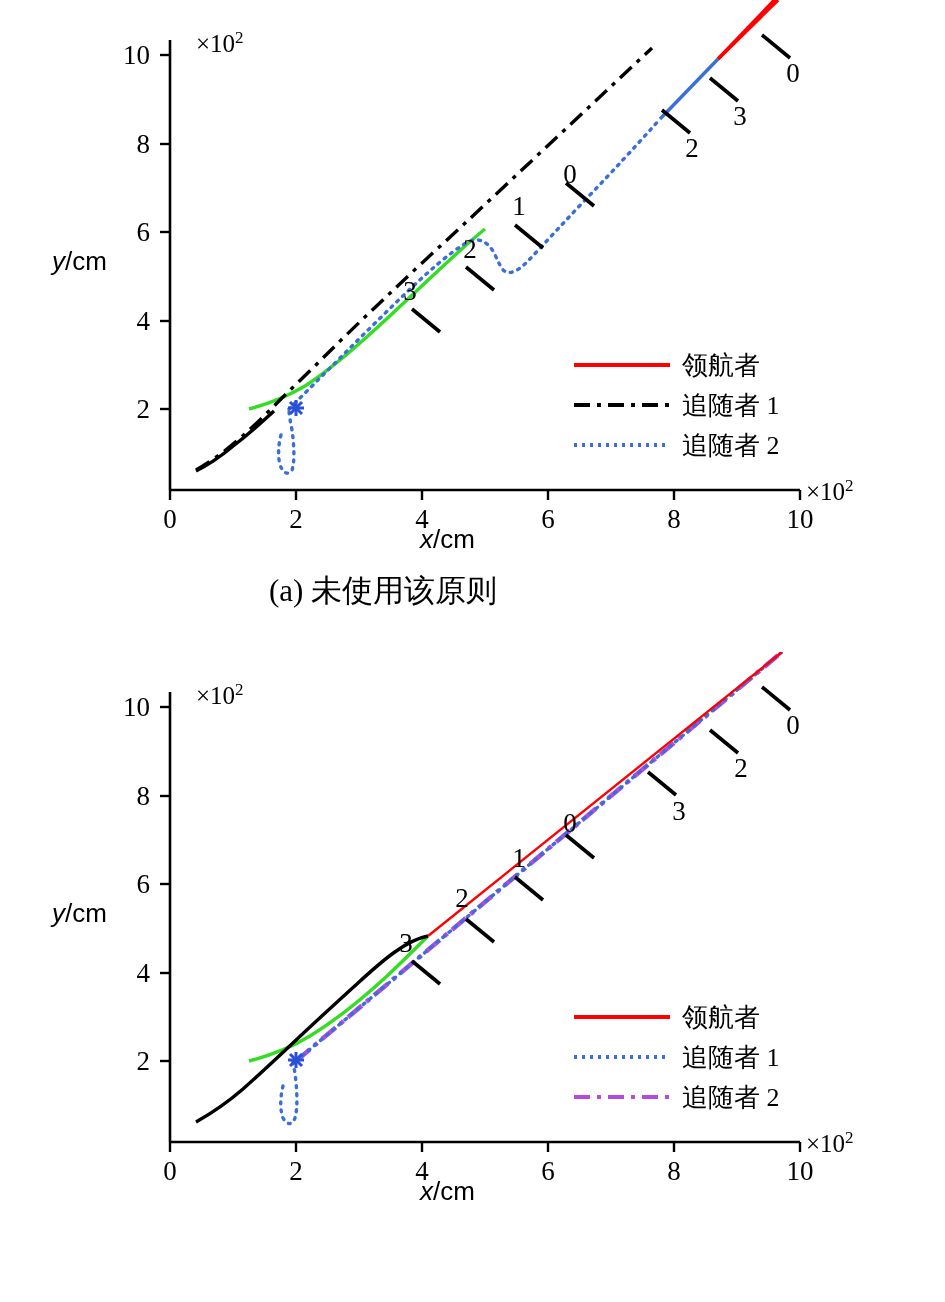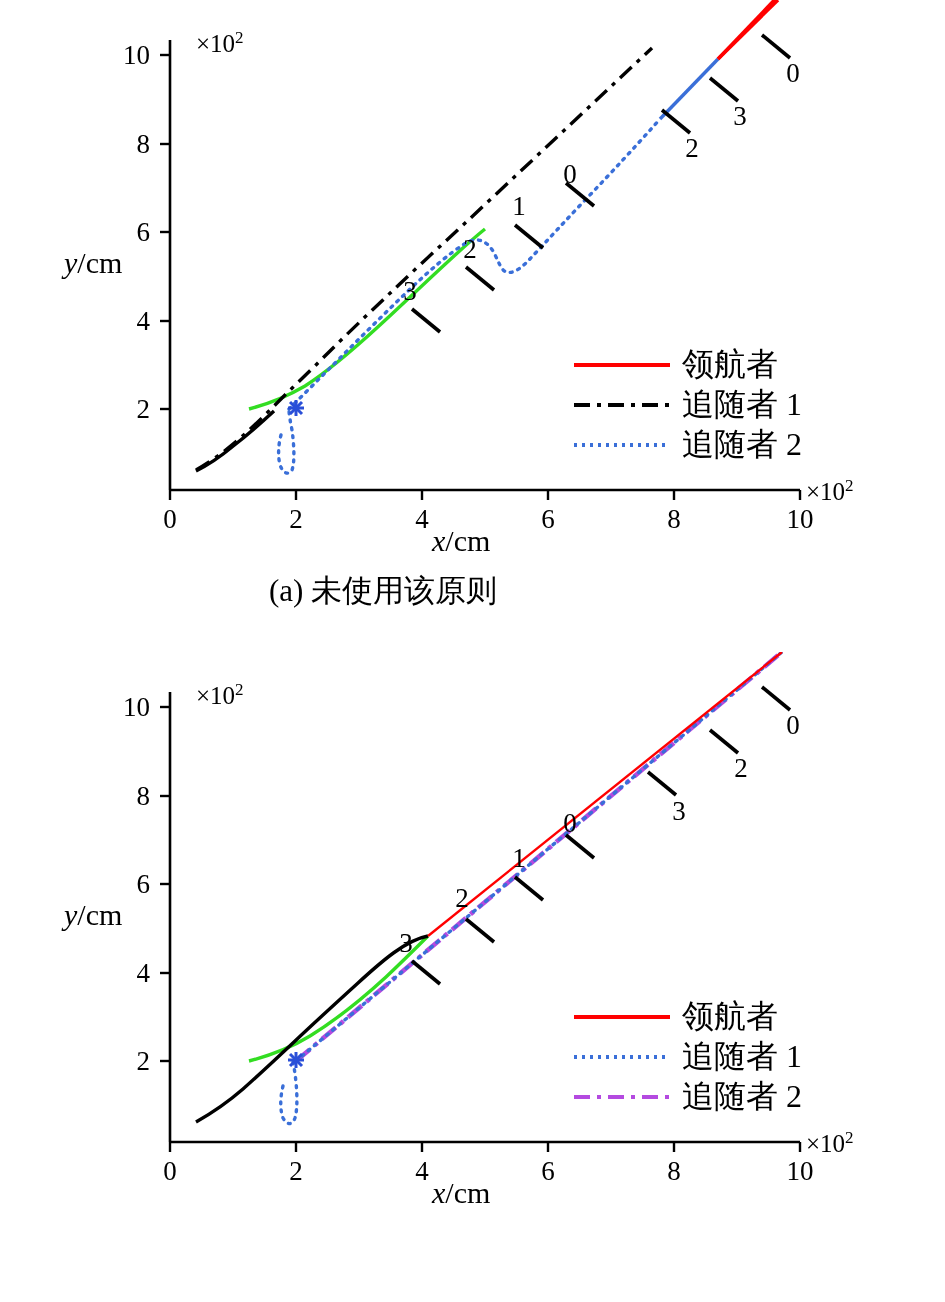--- a/index.html
+++ b/index.html
@@ -19,37 +19,36 @@
     width:766px;
     text-align:center;
     font-size:31px;
     font-family:"Liberation Serif",serif;
   }
   .cap-a{top:570px;}
   .cap-b{top:1232px;}
 
   .axis-label{
     position:absolute;
-    font-size:30px;
-    font-family:Liberation Serif, serif;
-    margin-left:12px;
+    font-size:26px;
+    font-family:Liberation Sans, sans-serif;
   }
 
   .ylab-a{left:52px;top:246px;}
   .xlab-a{left:420px;top:524px;}
 
   .sup{font-size:17px;vertical-align:super;}
   .ital{font-style:italic;}
 
   .exp-top{position:absolute;font-size:25px;}
   .exp-right{position:absolute;font-size:25px;}
 
   .legend-box{
     position:absolute;
-    font-size:32px;
+    font-size:26px;
     font-family:"Liberation Serif",serif;
   }
   .legend-row{display:flex;align-items:center;height:40px;}
   .legend-key{width:96px;height:0;margin-right:12px;position:relative;}
   .legend-key i{position:absolute;left:0;top:-2px;width:96px;height:4px;display:block;}
   .legend-text{white-space:nowrap;}
 </style>
 </head>
 <body>
 

